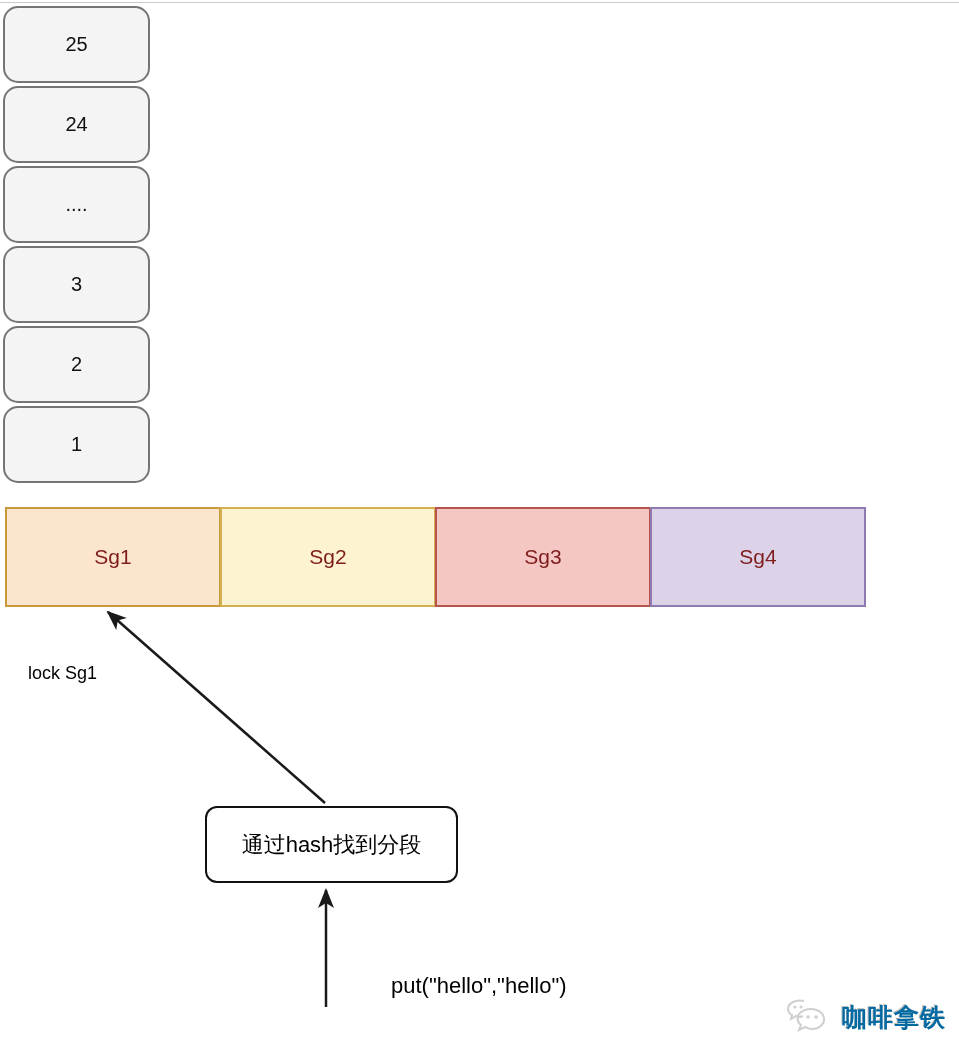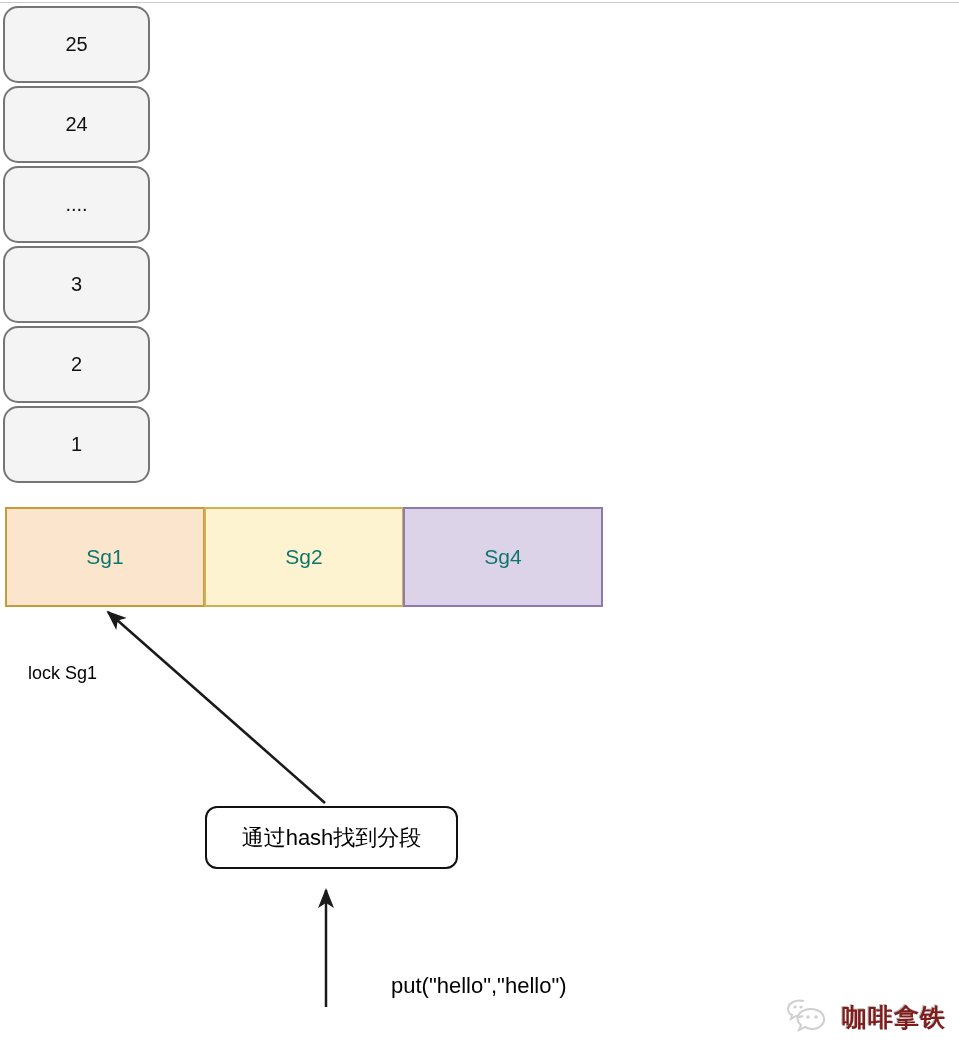--- a/index.html
+++ b/index.html
@@ -40,28 +40,28 @@
     color: #111111;
   }
 
   
   .segments {
     position: absolute;
     left: 5px; top: 507px;
     display: flex;
   }
   .seg {
-    width: 200px;
+    width: 216px;
     height: 100px;
     border: 2px solid #999999;
     display: flex;
     align-items: center;
     justify-content: center;
     font-size: 21px;
-    color: #0f766e;
+    color: #7f1d1d;
     margin-right: -1px; 
   }
 
   
   .arrows {
     position: absolute;
     left: 0; top: 0;
     width: 959px; height: 1059px;
     pointer-events: none;
   }
@@ -69,21 +69,21 @@
   .lock-label {
     position: absolute;
     left: 28px; top: 663px;
     font-size: 18px;
     color: #000000;
   }
 
   .hash-box {
     position: absolute;
     left: 205px; top: 806px;
-    width: 253px; height: 63px;
+    width: 253px; height: 77px;
     background: #ffffff;
     border: 2px solid #111111;
     border-radius: 12px;
     display: flex;
     align-items: center;
     justify-content: center;
     font-size: 22px;
     color: #000000;
   }
 
@@ -98,21 +98,21 @@
   .watermark {
     position: absolute;
     left: 785px; top: 997px;
     display: flex;
     align-items: center;
     gap: 5px;
   }
   .watermark-text {
     font-size: 25px;
     font-weight: bold;
-    color: #7f1d1d;
+    color: #0369a1;
     text-shadow: 1px 1px 0 #ffffff, -1px -1px 0 #bdbdbd;
     letter-spacing: 1px;
     white-space: nowrap;
   }
 </style>
 </head>
 <body>
 
 <div class="canvas">
 
@@ -123,20 +123,21 @@
     <div class="stack-box">24</div>
     <div class="stack-box">....</div>
     <div class="stack-box">3</div>
     <div class="stack-box">2</div>
     <div class="stack-box">1</div>
   </div>
 
   <div class="segments">
     <div class="seg" style="background: rgb(252, 229, 205); border-color: rgb(201, 154, 60);">Sg1</div>
     <div class="seg" style="background: rgb(253, 243, 208); border-color: rgb(210, 176, 82);">Sg2</div>
+    <div class="seg" style="background: rgb(244, 199, 196); border-color: rgb(184, 84, 80);">Sg3</div>
     <div class="seg" style="background: rgb(220, 211, 232); border-color: rgb(141, 122, 176);">Sg4</div>
   </div>
 
   <svg class="arrows" viewBox="0 0 959 1059">
     <defs>
       <marker id="arrowhead" markerUnits="userSpaceOnUse" markerWidth="22" markerHeight="18" refX="19" refY="9" orient="auto">
         <path d="M1,1 L21,9 L1,17 L6,9 z" fill="#1a1a1a"></path>
       </marker>
     </defs>
     <line x1="325" y1="803" x2="108" y2="612" stroke="#1a1a1a" stroke-width="2.5" marker-end="url(#arrowhead)"></line>

